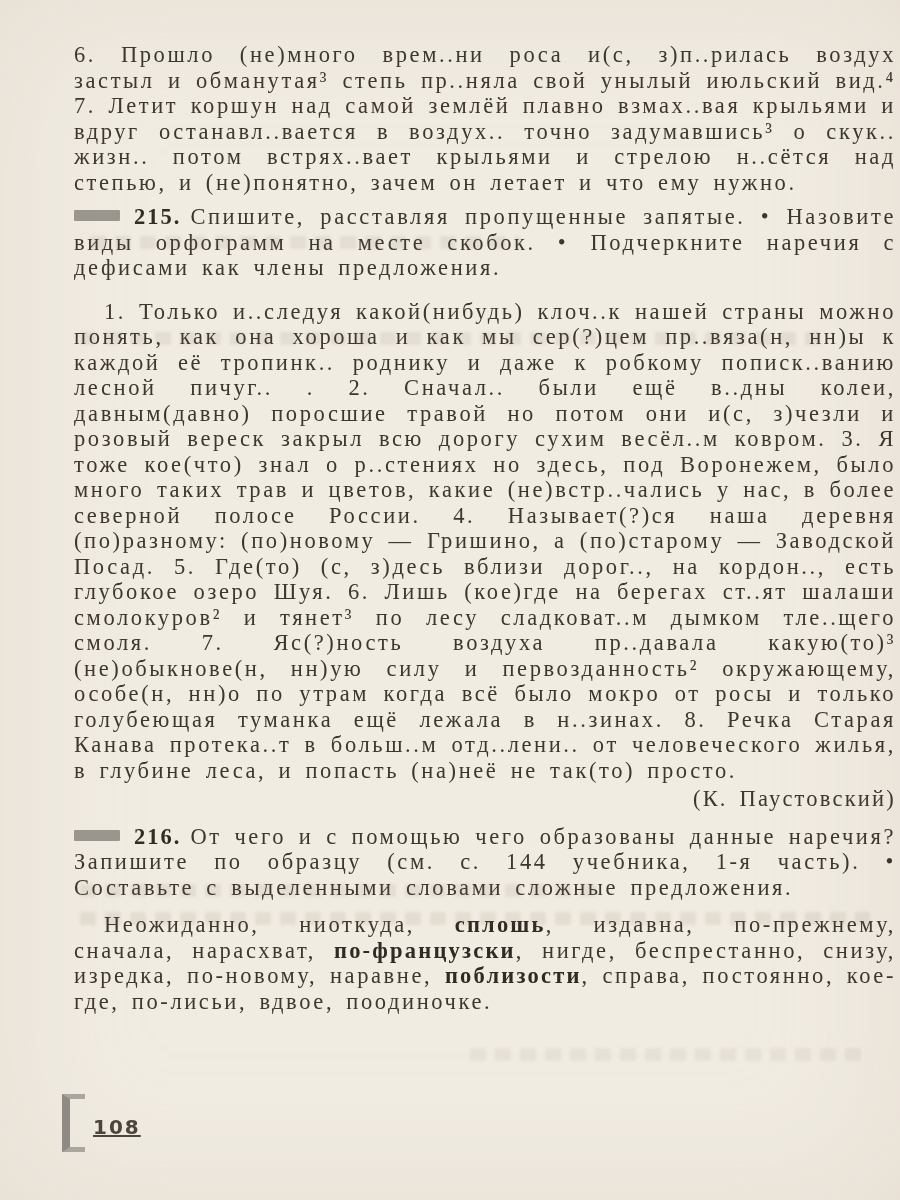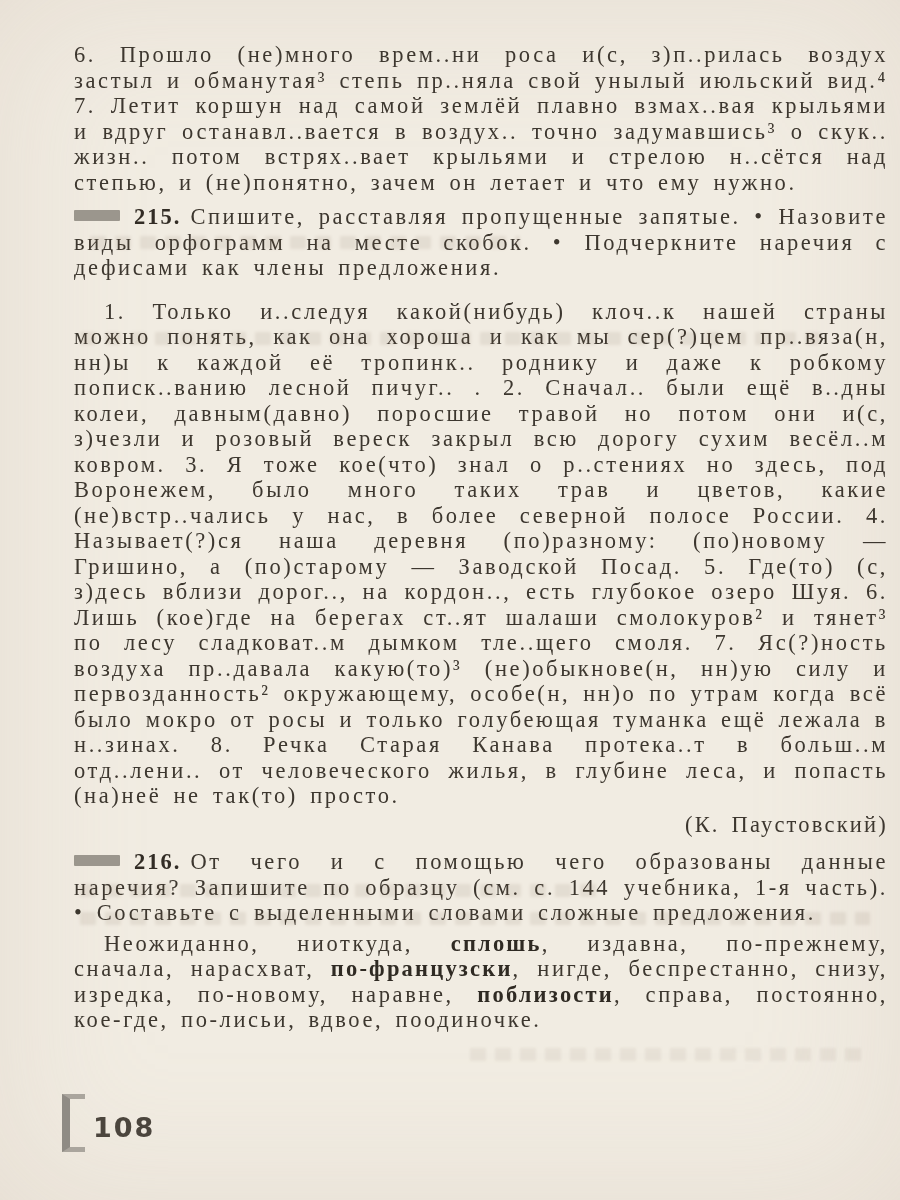--- a/index.html
+++ b/index.html
@@ -6,21 +6,21 @@
   body {
     width: 900px; height: 1200px;
     background: #f1ece2;
     box-shadow: inset 0 0 140px rgba(206,186,172,0.28);
     font-family: "Liberation Serif", "DejaVu Serif", serif;
     color: #3d372f;
     overflow: hidden;
     position: relative;
   }
   .content {
-    padding: 42px 12px 0 74px; 
+    padding: 42px 4px 0 74px; 
   }
   p {
     margin: 0;
     font-size: 22.5px;
     line-height: 25.5px;
     letter-spacing: 2.6px;
     word-spacing: 4px;
     text-align: justify;
   }
   .attribution {
@@ -38,42 +38,43 @@
     transform: translateY(-3px);
     border-radius: 1px;
   }
   .ex-num {
     font-weight: 700;
     color: #322c25;
     margin-right: 9px;
     letter-spacing: 2px;
   }
   .ex-body { margin-top: 18px; text-indent: 30px; }
-  .words { margin-top: 5px; text-indent: 30px; }
+  .words { margin-top: 12px; text-indent: 30px; }
   .words b { color: #2f2a23; letter-spacing: 2.2px; }
   .footer {
     position: absolute;
     left: 62px; top: 1094px;
     display: flex; align-items: center;
     height: 58px;
   }
   .bracket {
     width: 15px; height: 48px;
     border-left: 8px solid #8f8b84;
     border-top: 5px solid #aaa59d;
     border-bottom: 5px solid #aaa59d;
     margin-right: 8px;
   }
   .page-num {
     font-family: "DejaVu Sans", sans-serif;
     font-weight: 700;
-    font-size: 27px;
+    font-size: 20px;
     letter-spacing: 2px;
     color: #4b453d;
     padding-top: 8px;
+    text-decoration: underline;
   }
   
   .ghost {
     position: absolute;
     height: 13px;
     opacity: 0.12;
     filter: blur(1.6px);
     background: repeating-linear-gradient(90deg,
       rgba(116,94,74,0.85) 0 16px, rgba(116,94,74,0) 16px 25px);
     pointer-events: none;

